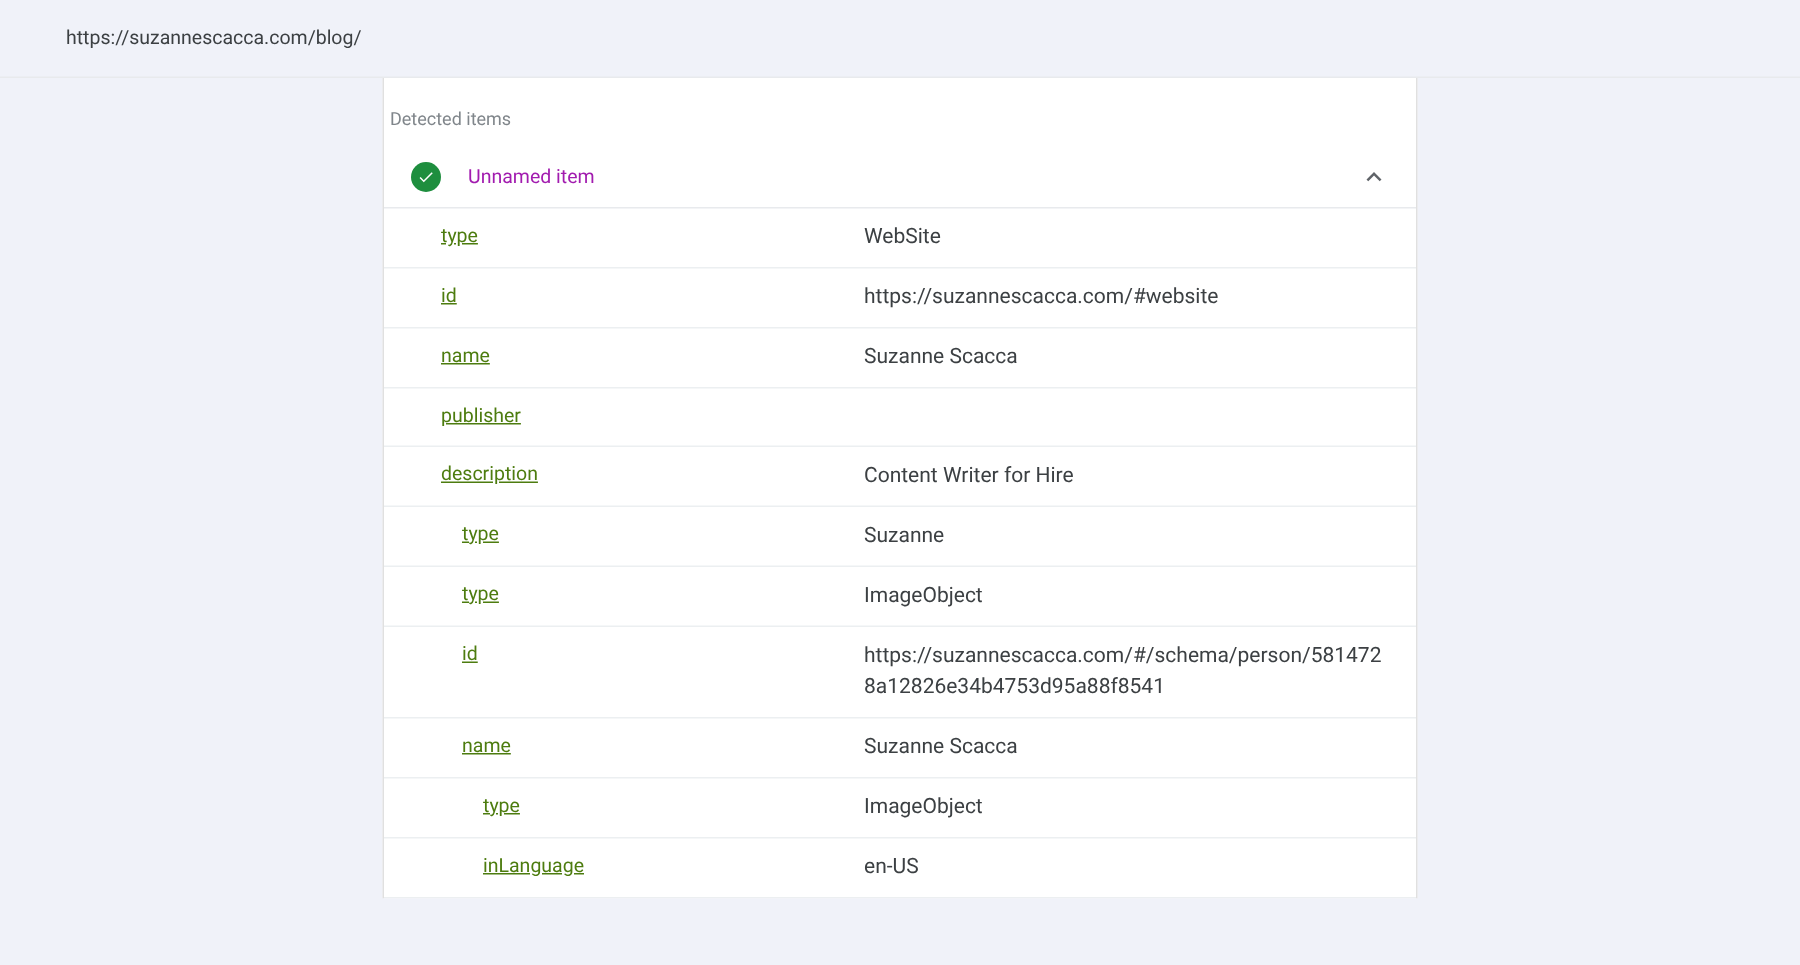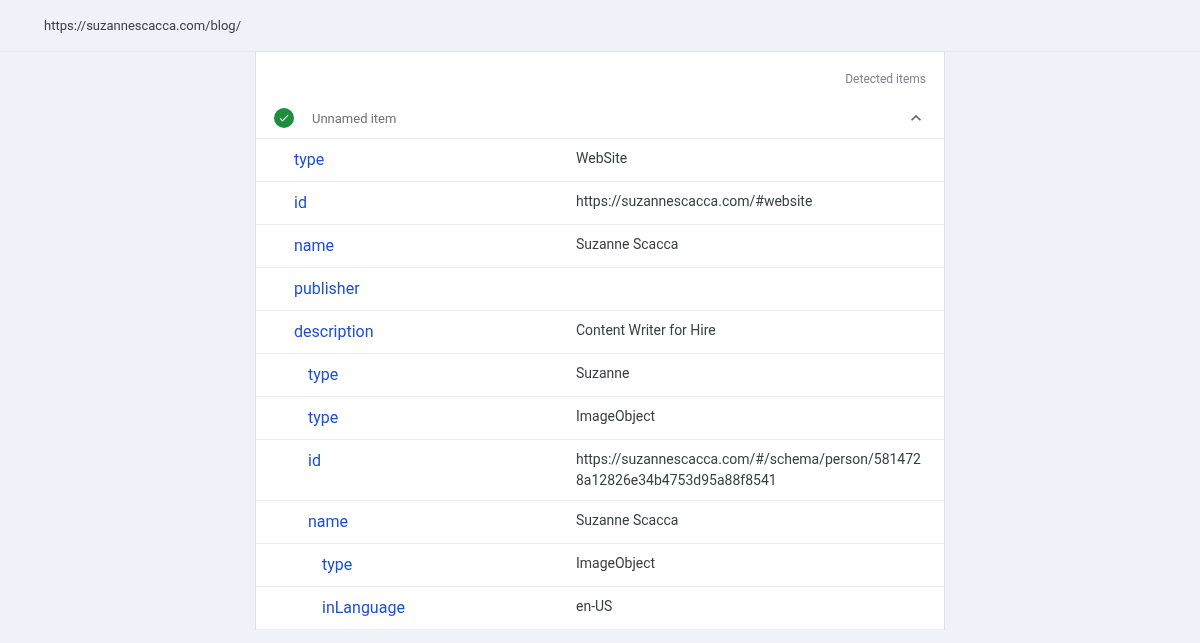--- a/index.html
+++ b/index.html
@@ -24,21 +24,20 @@
       width: 690px;
       margin: 0 auto;
       background: #ffffff;
       border-left: 1px solid #e0e0e0;
       border-right: 1px solid #e0e0e0;
     }
     .section-label {
       padding: 20px 18px 14px 4px;
       font-size: 12px;
       color: #80868b;
-      text-align: right;
     }
     .accordion-header {
       display: flex;
       align-items: center;
       padding: 8px 18px 10px 18px;
       cursor: pointer;
       border-bottom: 1px solid #e8eaed;
     }
     .check-icon {
       width: 20px;
@@ -51,21 +50,21 @@
       flex-shrink: 0;
     }
     .check-icon svg {
       width: 12px;
       height: 12px;
       fill: #ffffff;
     }
     .accordion-title {
       margin-left: 18px;
       font-size: 13px;
-      color: #737373;
+      color: #a21caf;
       flex: 1;
     }
     .chevron {
       color: #5f6368;
       font-size: 18px;
       display: flex;
       align-items: center;
     }
     .chevron svg {
       width: 20px;
@@ -79,23 +78,24 @@
     .data-row {
       border-bottom: 1px solid #eceff1;
     }
     .data-row td {
       padding: 9px 10px 9px 0;
       vertical-align: top;
       line-height: 1.5;
     }
     .data-key {
       width: 320px;
-      color: #1d4ed8;
-      font-size: 16px;
+      color: #4d7c0f;
+      font-size: 13px;
       padding-left: 38px !important;
+      text-decoration: underline;
     }
     .data-key.indent-1 {
       padding-left: 52px !important;
     }
     .data-key.indent-2 {
       padding-left: 66px !important;
     }
     .data-value {
       color: #3c4043;
       font-size: 14px;

